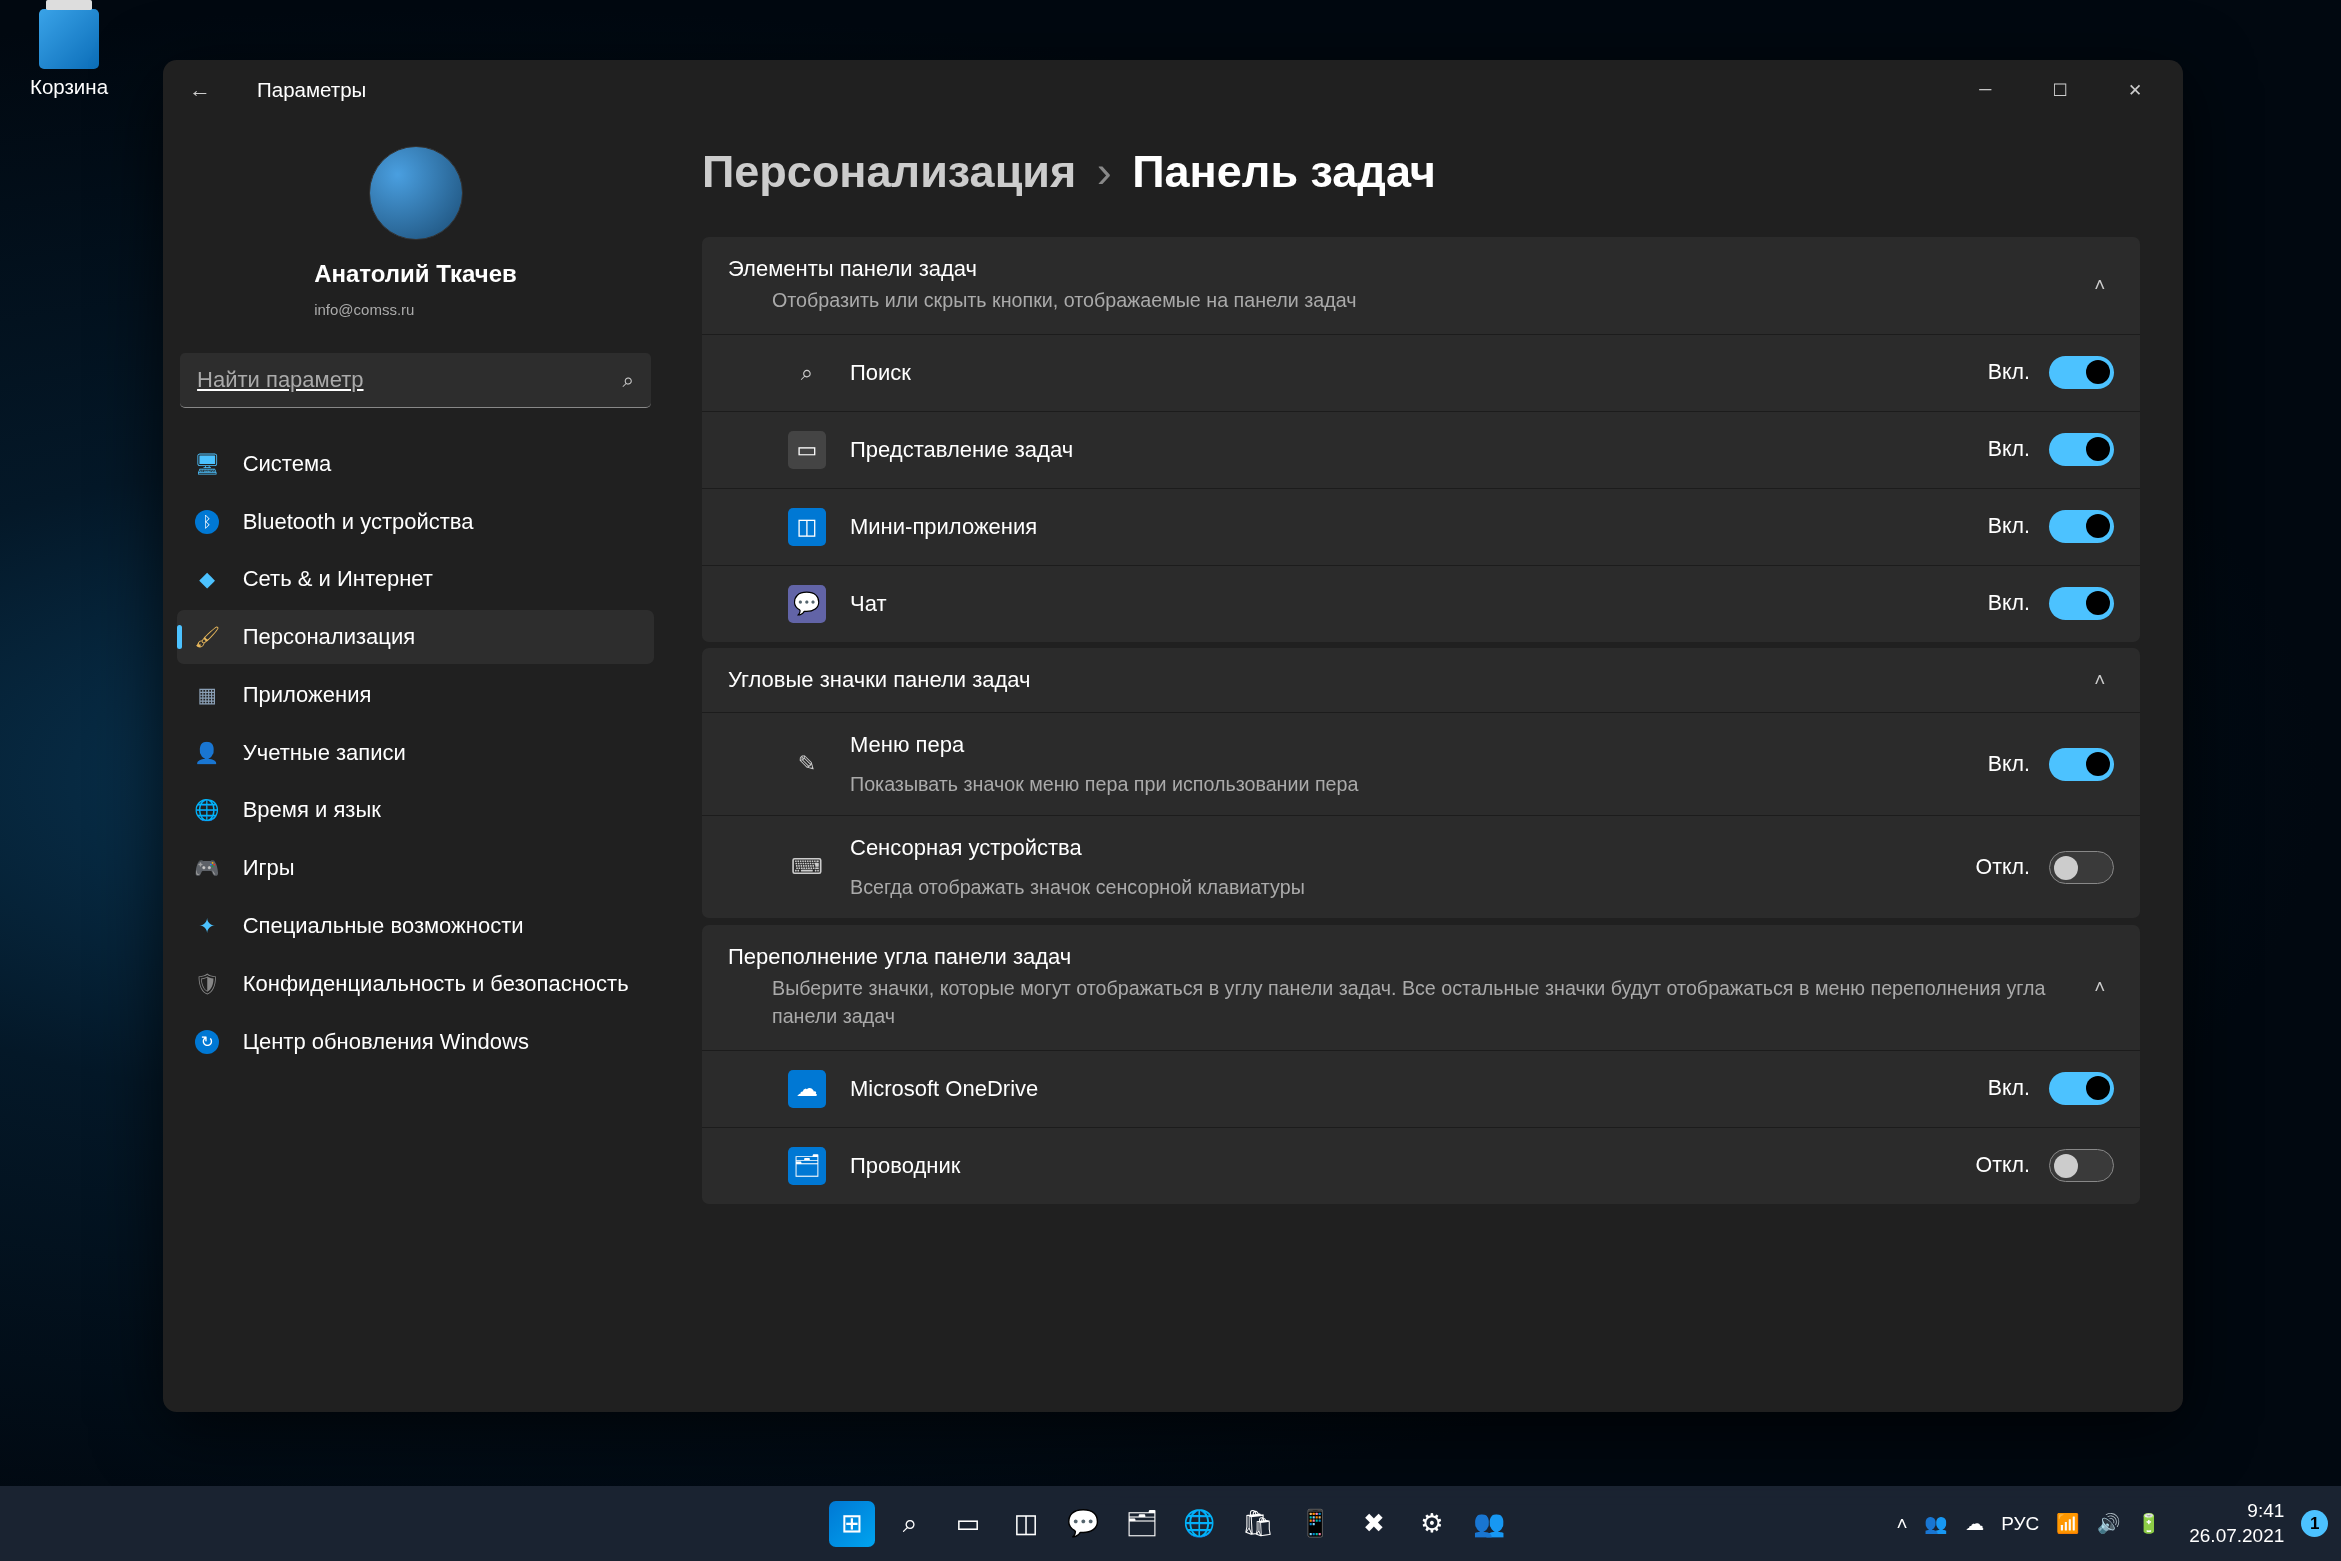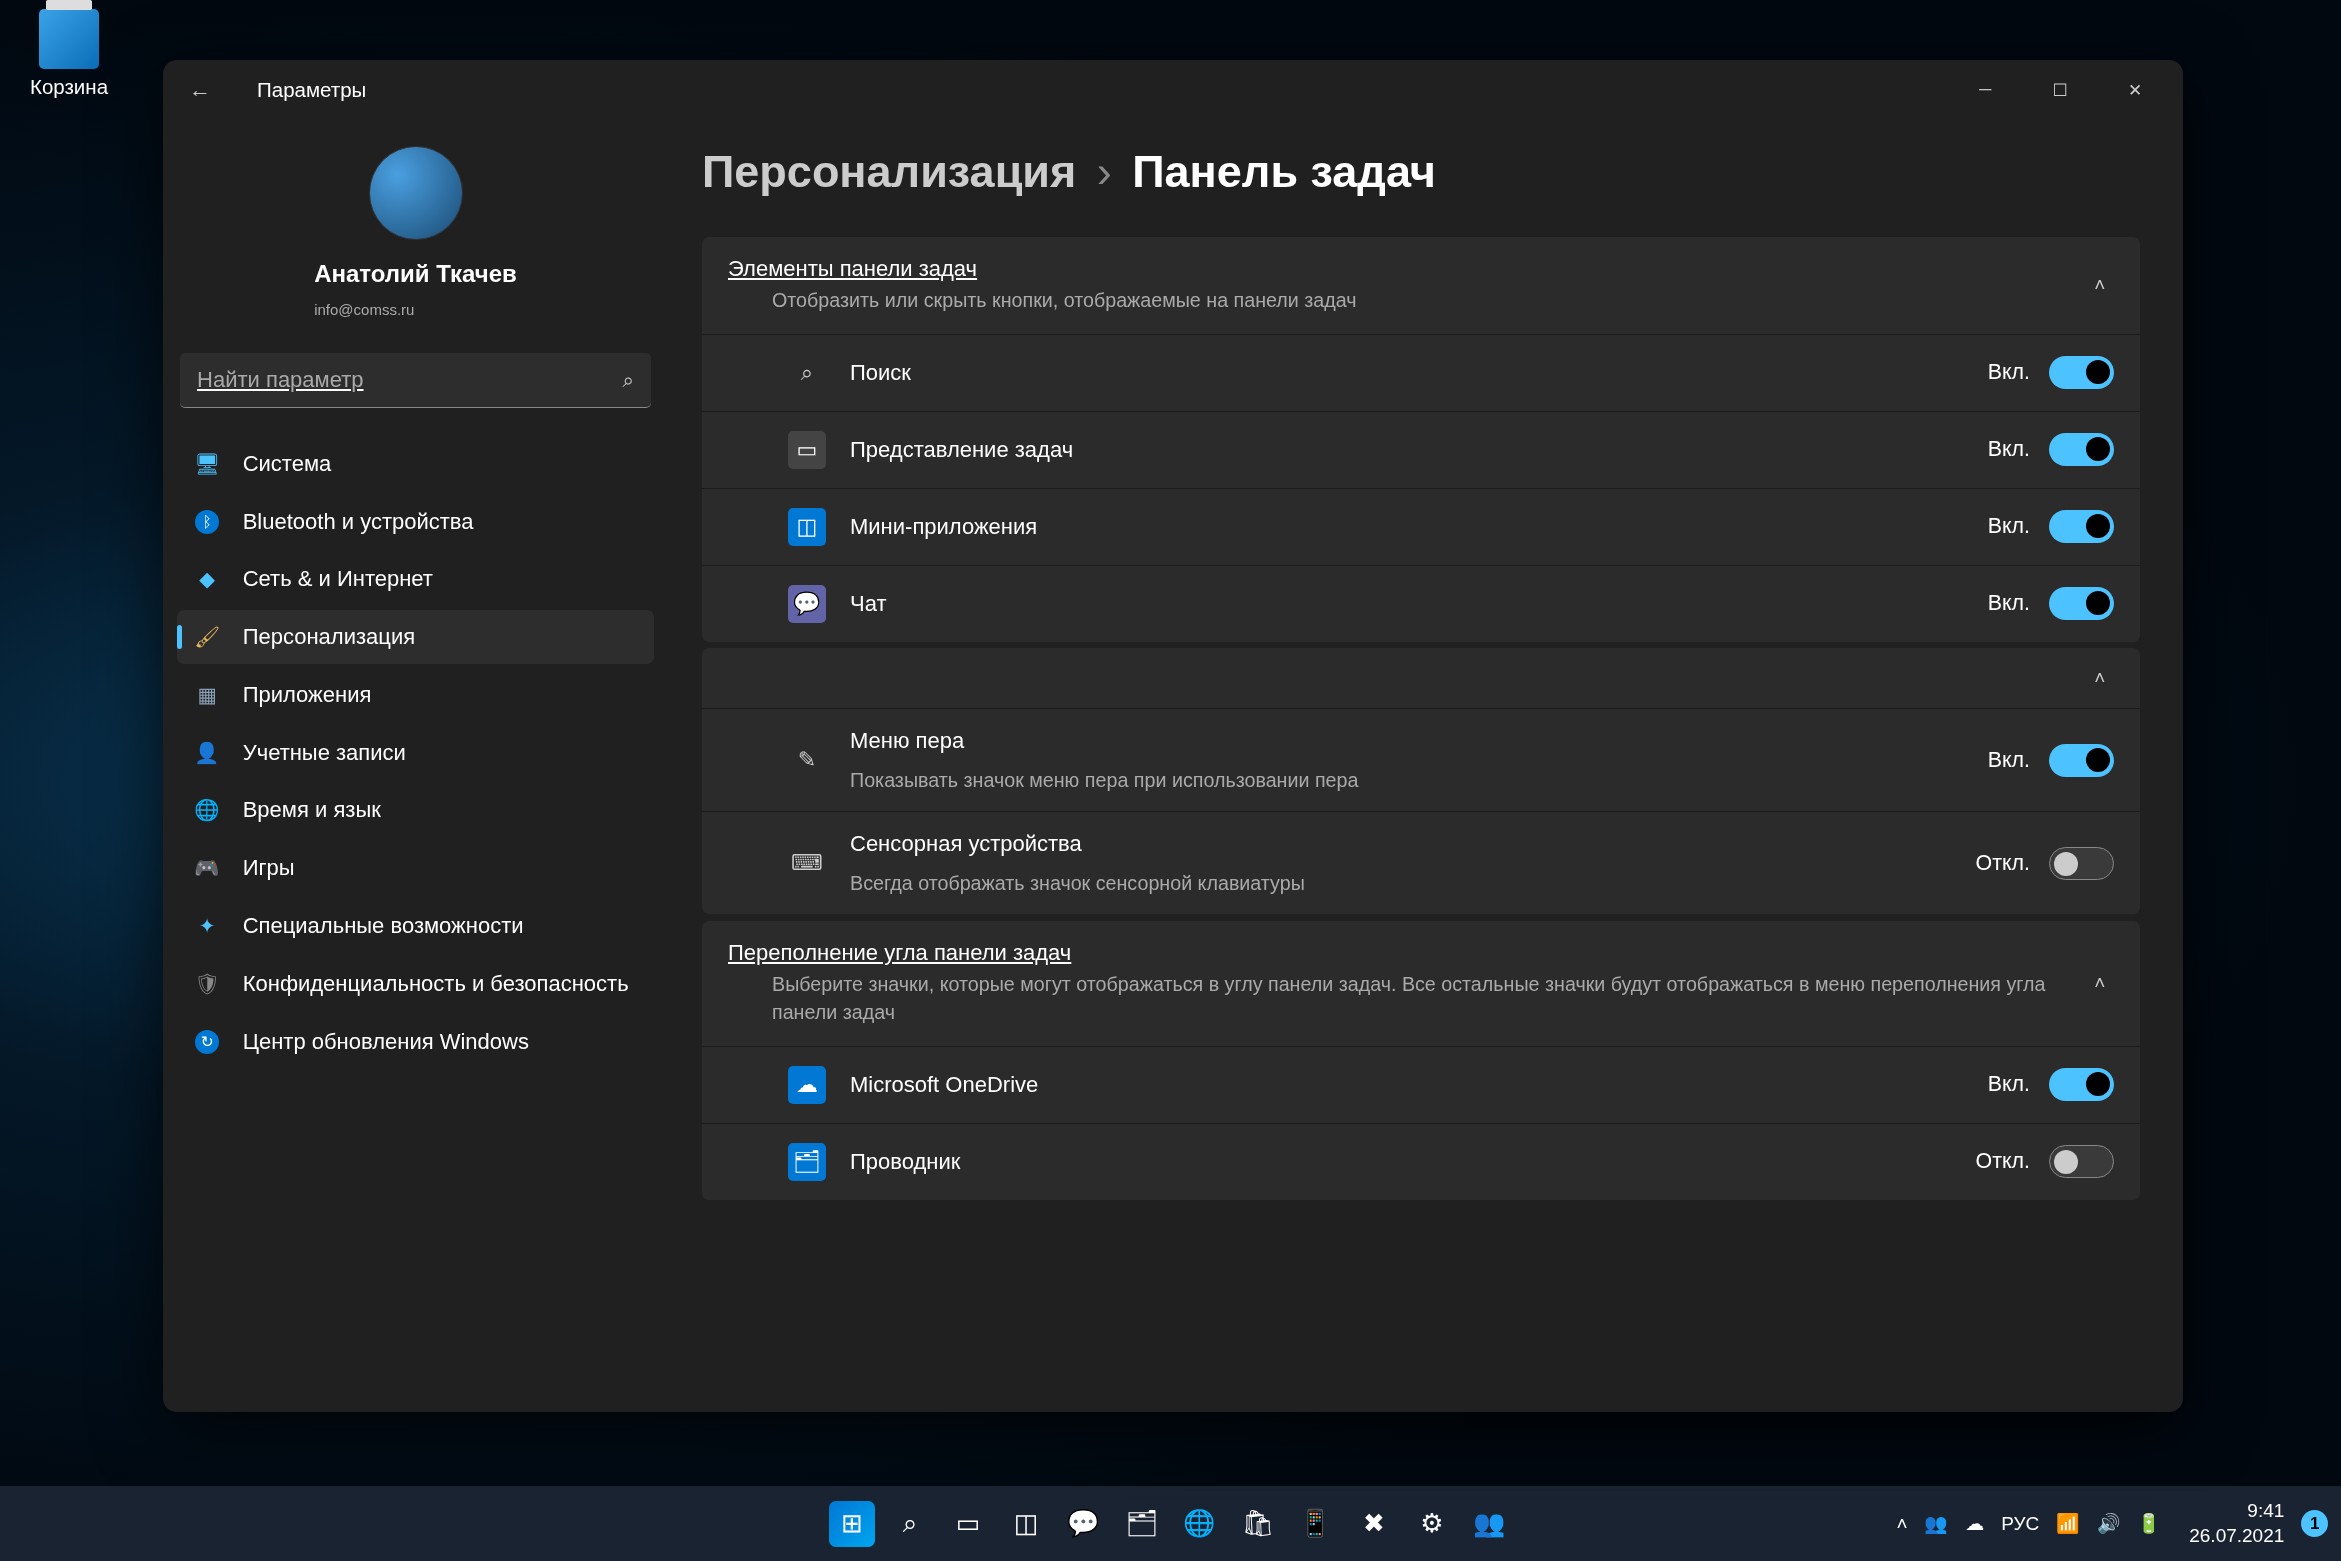--- a/index.html
+++ b/index.html
@@ -38,21 +38,21 @@
 .nav-item.active { background:#2d2d2d; position:relative;}
 .nav-item.active::before { content:""; position:absolute; left:0; top:15.4px; bottom:15.4px; width:5.1px; background:#4cc2ff; border-radius:2.6px;}
 .nav-item .nicon { width:27px; height:27px; display:flex; align-items:center; justify-content:center; font-size:20.5px;}
 .main { flex:1; padding: 26px 43px 26px 34px; overflow-y:auto; }
 .crumbs { display:flex; align-items:center; gap:20.5px; color:#fff; font-size:45px; font-weight:600; margin-bottom:39px;}
 .crumbs .sep { color:#888; font-weight:400;}
 .crumbs .c1 { color:#ccc; font-weight:600;}
 .section { background:#2b2b2b; border-radius:6.8px; margin-bottom:6.8px; }
 .sec-head { padding: 19px 26px; display:flex; align-items:center; cursor:pointer;}
 .sec-head .txt { flex:1; }
-.sec-title { color:#fff; font-size:22px;text-decoration:underline; }
+.sec-title { color:#fff; font-size:22px; }
 .sec-sub { color:#aaa; font-size:19.7px; margin-top:5.1px; line-height:1.4;margin-left:44px;}
 .chev { color:#ccc; font-size:19px; padding: 0 8.6px;}
 .row { display:flex; align-items:center; padding: 19px 26px 19px 86px; border-top:0.9px solid #1c1c1c; }
 .row .ricon { width:38px; height:38px; margin-right:24px; display:flex; align-items:center; justify-content:center; border-radius:5.1px; font-size:22px;}
 .row .rlabel { flex:1; color:#fff; font-size:22px;}
 .row .rlabel .rsub { color:#aaa; font-size:19.7px; margin-top:15px;}
 .state { color:#fff; font-size:21.4px; margin-right:19px; min-width:60px; text-align:right;}
 .toggle { width:65px; height:33px; border-radius:17px; position:relative; cursor:pointer;}
 .toggle.on { background:#4cc2ff;}
 .toggle.off { background:#3a3a3a; border:0.9px solid #888;}
@@ -204,20 +204,21 @@
           <div class="state">Вкл.</div>
           <div class="toggle on">
               <div class="knob"></div>
             </div>
         </div>
       </div>
 
       <div class="section">
         <div class="sec-head">
           <div class="txt">
+            <div class="sec-title">Угловые значки панели задач</div>
           </div>
           <div class="chev">˄</div>
         </div>
         <div class="row">
           <div class="ricon" style="color:#ccc;">✎</div>
           <div class="rlabel">
             <div>Меню пера</div>
             <div class="rsub">Показывать значок меню пера при использовании пера</div>
           </div>
           <div class="state">Вкл.</div>

